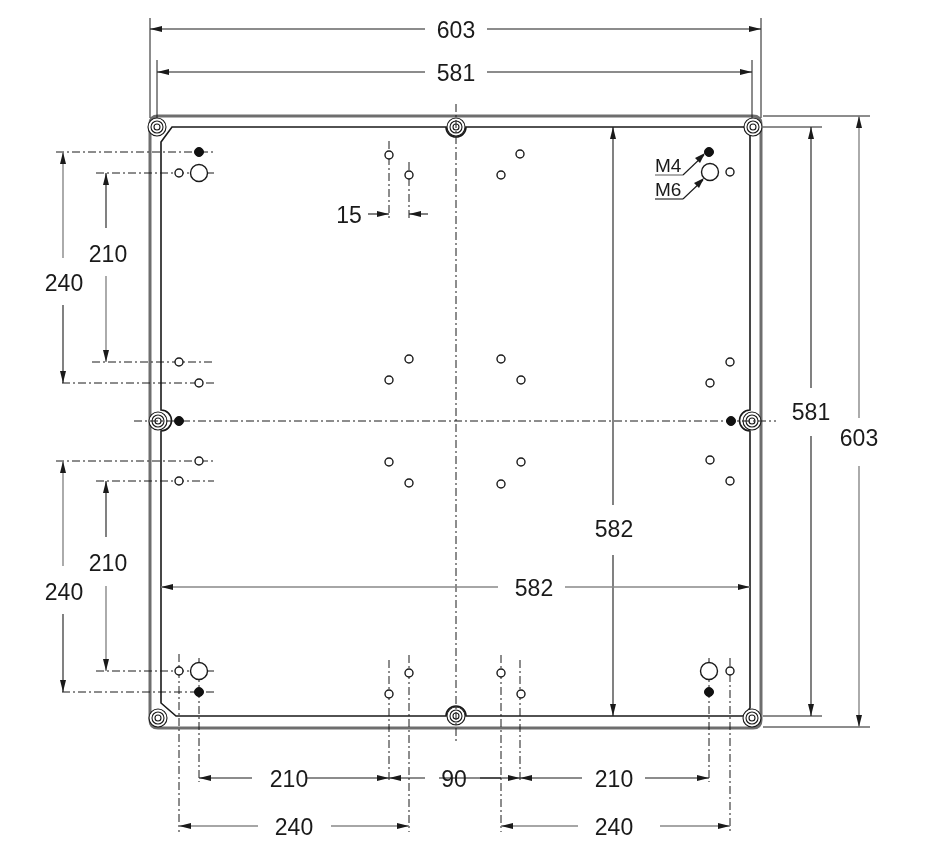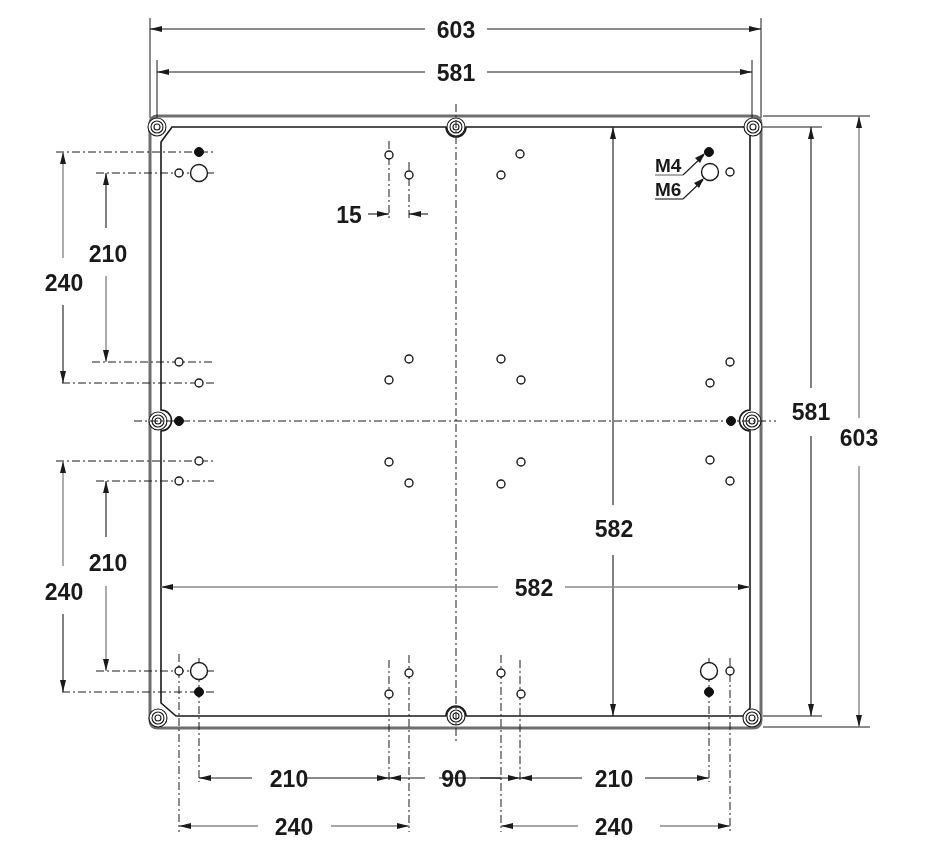--- a/index.html
+++ b/index.html
@@ -1,17 +1,17 @@
 <!DOCTYPE html>
 <html><head>
 <meta charset="utf-8">
 <style>
   html, body { margin: 0; padding: 0; background: #ffffff; }
   body { width: 927px; height: 854px; overflow: hidden; }
-  #drawing { position: absolute; left: 0; top: 0; width: 927px; height: 854px; font-weight: bold; }
+  #drawing { position: absolute; left: 0; top: 0; width: 927px; height: 854px; }
   svg text { font-family: "Liberation Sans", "DejaVu Sans", sans-serif; font-size: 23px; fill: #1a1a1a; }
   svg text.small { font-size: 19px; }
   .outer { fill: none; stroke: #6e6e6e; stroke-width: 3; }
   .inner { fill: none; stroke: #1a1a1a; stroke-width: 1.6; }
   .dim { stroke: #1a1a1a; stroke-width: 1.1; fill: none; }
   .dimg { stroke: #888; stroke-width: 1.4; fill: none; }
   .ext { stroke: #1a1a1a; stroke-width: 1; fill: none; }
   .center { stroke: #1a1a1a; stroke-width: 1; stroke-dasharray: 8 3 2 3; fill: none; }
   .hole { fill: #fff; stroke: #1a1a1a; stroke-width: 1.4; }
   .hole-filled { fill: #111; stroke: #111; stroke-width: 1; }

